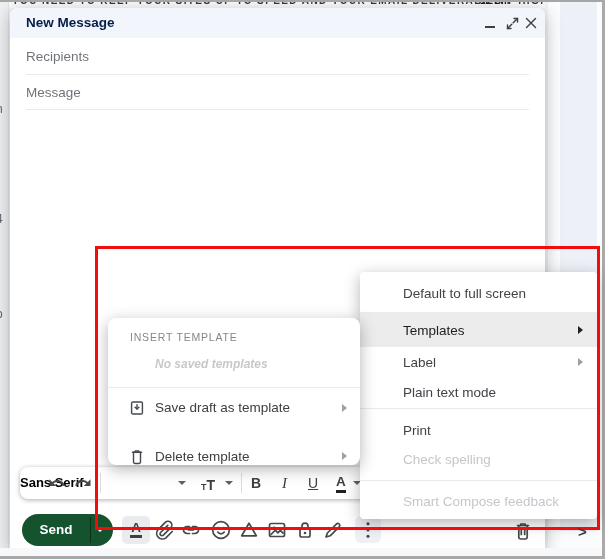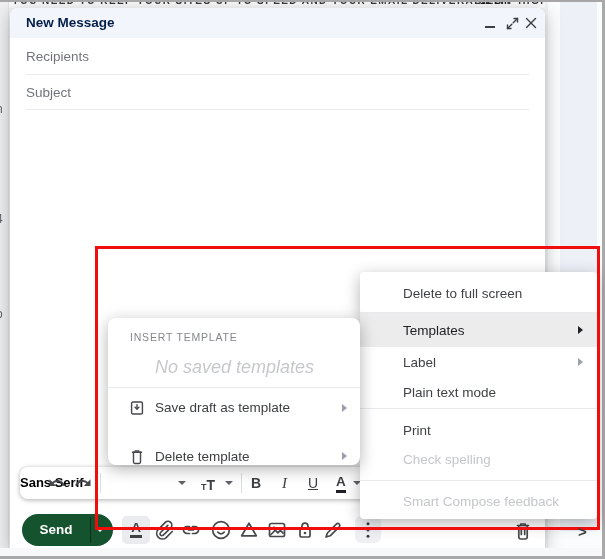--- a/index.html
+++ b/index.html
@@ -77,21 +77,21 @@
   .om-disabled { color:#c3c7cb; cursor:default; }
   .om-arrow { position:absolute; right:14px; top:50%; margin-top:-4px; width:0; height:0;
               border-top:4px solid transparent; border-bottom:4px solid transparent; }
   .om-arrow-dark { border-left:5px solid #202124; }
   .om-arrow-gray { border-left:5px solid #9aa0a6; }
 
   
   .template-menu { position:absolute; left:108px; top:318px; width:252px; height:147px; background:#fff;
                    border-radius:8px; box-shadow:0 4px 16px rgba(0,0,0,.3); z-index:21; }
   .tm-header { position:absolute; left:22px; top:13px; font-size:10.5px; letter-spacing:.8px; color:#83878b; }
-  .tm-empty  { position:absolute; left:47px; top:39px; font-size:18px; font-style:italic; color:#c6c9cc; }
+  .tm-empty  { position:absolute; left:47px; top:39px; font-size:12px; font-style:italic; color:#c6c9cc;font-weight:bold; }
   .tm-sep    { position:absolute; left:0; top:69px; width:252px; height:1px; background:#e8eaed; }
   .tm-item   { position:absolute; left:0; width:252px; display:flex; align-items:center; cursor:pointer; }
   .tm-item-save   { top:70px; height:39px; }
   .tm-item-delete { top:119px; height:38px; }
   .tm-icon  { position:absolute; left:19px; top:50%; margin-top:-10px; }
   .tm-label { margin-left:47px; font-size:13.5px; color:#3c4043; }
   .tm-arrow { position:absolute; right:13px; top:50%; margin-top:-4px; width:0; height:0;
               border-top:4px solid transparent; border-bottom:4px solid transparent; border-left:5px solid #9aa0a6; }
 
   
@@ -147,21 +147,21 @@
             <path d="M1.5 1.5l9 9"></path>
               <path d="M10.5 1.5l-9 9"></path>
           </g>
         </svg>
       </div>
     </div>
     <div class="field-row row-recipients">
       <span>Recipients</span>
     </div>
     <div class="field-row row-subject">
-      <span>Subject</span>
+      <span>Message</span>
     </div>
     <div class="compose-body"></div>
   </div>
 
   <div class="fmt-toolbar">
     <svg class="tb" style="left:28px; top:7px;" width="18" height="18" viewBox="0 0 24 24">
       <path fill="#45484c" d="M12.5 8c-2.65 0-5.05.99-6.9 2.6L2 7v9h9l-3.62-3.62c1.39-1.16 3.16-1.88 5.12-1.88 3.54 0 6.55 2.31 7.6 5.5l2.37-.78C21.08 11.03 17.15 8 12.5 8z"></path>
     </svg>
     <svg class="tb" style="left:54px; top:7px;" width="18" height="18" viewBox="0 0 24 24">
       <path fill="#45484c" d="M18.4 10.6C16.55 8.99 14.15 8 11.5 8c-4.65 0-8.58 3.03-9.96 7.22L3.9 16c1.05-3.19 4.05-5.5 7.6-5.5 1.95 0 3.73.72 5.12 1.88L13 16h9V7l-3.6 3.6z"></path>
@@ -249,21 +249,21 @@
       <path class="svgic" d="M6.5 7.5h11"></path>
       <path class="svgic" d="M9.8 7.5V6h4.4v1.5"></path>
       <path class="svgic" d="M7.8 7.5v11.7a1.8 1.8 0 0 0 1.8 1.8h4.8a1.8 1.8 0 0 0 1.8-1.8V7.5"></path>
       <path class="svgic" d="M10.3 10.5v6"></path>
         <path class="svgic" d="M13.7 10.5v6"></path>
     </svg>
   </div>
 
   <div class="options-menu">
     <div class="om-item" style="top:2px; height:38px;">
-      <span>Delete to full screen</span>
+      <span>Default to full screen</span>
     </div>
     <div class="om-sep" style="top:40px"></div>
     <div class="om-item om-highlight" style="top:41px; height:34px;">
       <span>Templates</span>
       <div class="om-arrow om-arrow-dark"></div>
     </div>
     <div class="om-item" style="top:75px; height:30px;">
       <span>Label</span>
       <div class="om-arrow om-arrow-gray"></div>
     </div>

